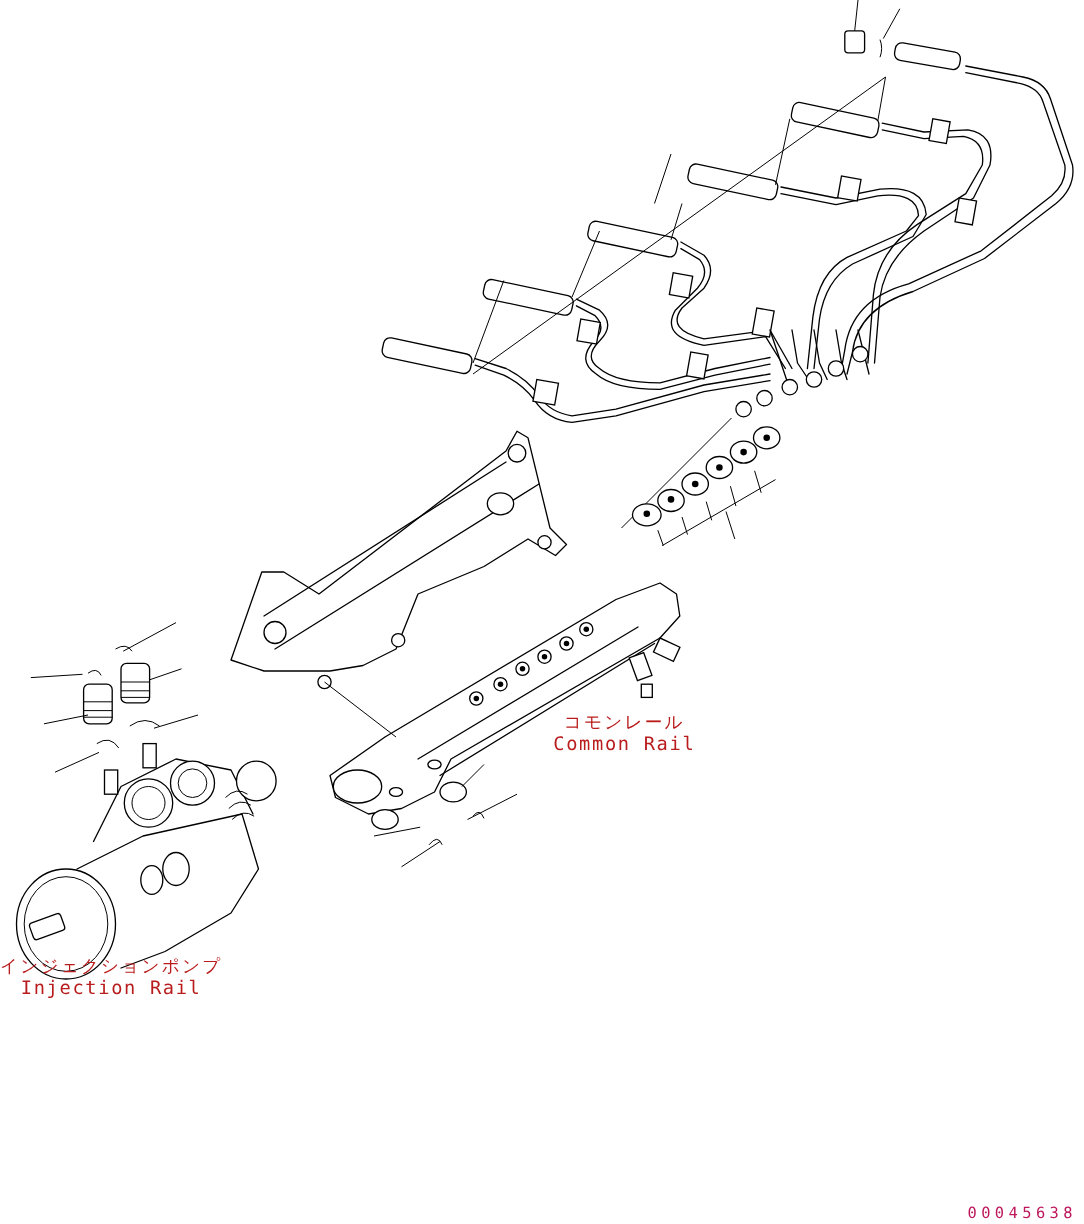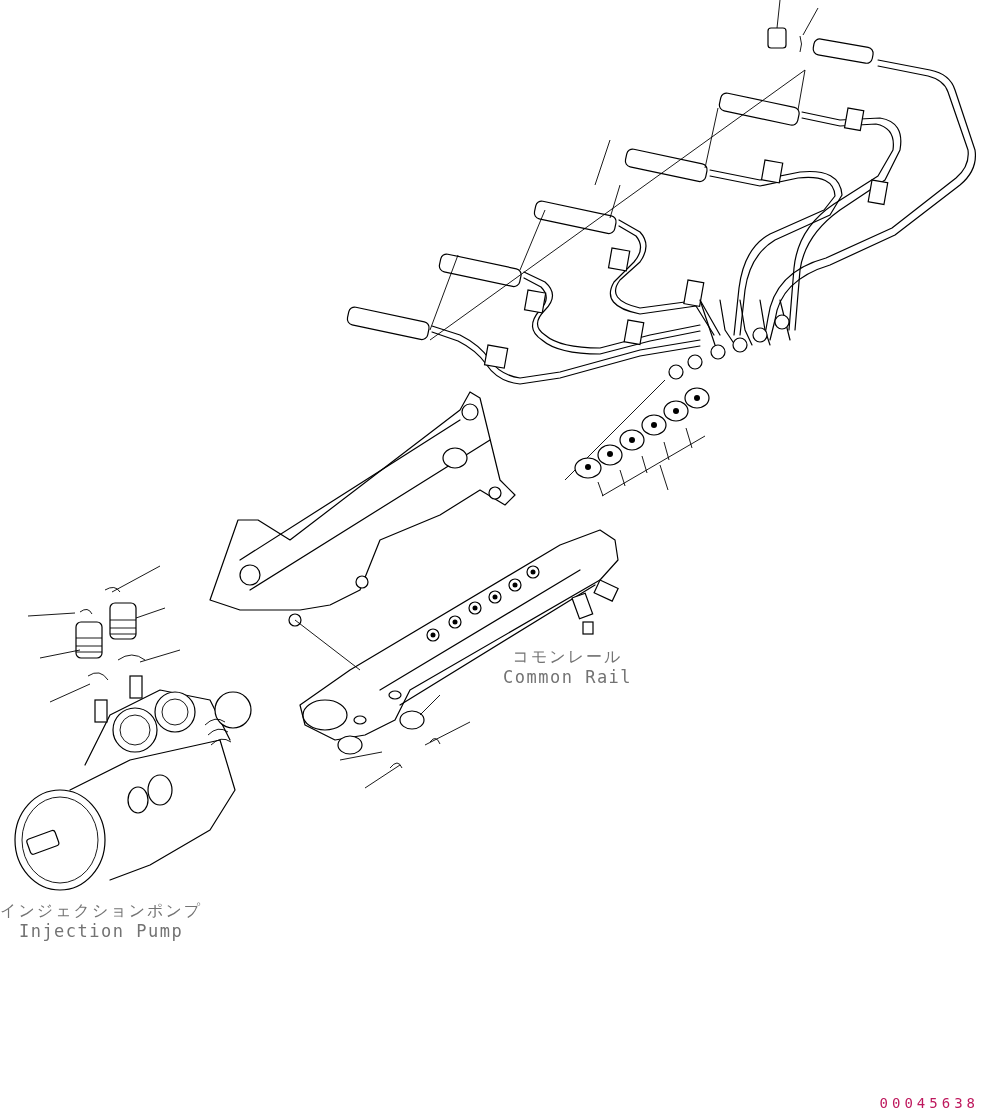--- a/index.html
+++ b/index.html
@@ -2,25 +2,25 @@
 <html><head>
 <meta charset="utf-8">
 <style>
   html, body { margin: 0; padding: 0; background: #ffffff; }
   body { width: 985px; height: 1113px; position: relative; overflow: hidden;
          font-family: "DejaVu Sans Mono", monospace; }
   svg.drawing { position: absolute; left: 0; top: 0; }
   .ln { fill: none; stroke: #000; stroke-width: 1.2; stroke-linejoin: round; stroke-linecap: round; }
   .thin { fill: none; stroke: #000; stroke-width: 0.9; }
   .wf { fill: #fff; stroke: #000; stroke-width: 1.2; }
-  .label { position: absolute; color: #737373; text-align: center; white-space: nowrap;
+  .label { position: absolute; color: #b91c1c; text-align: center; white-space: nowrap;
            font-family: "DejaVu Sans Mono", monospace; font-size: 17px; letter-spacing: 1.5px; line-height: 21px; }
   .label .jp { font-family: "DejaVu Sans", sans-serif; font-size: 16px; letter-spacing: 2px; }
   #rail-label { left: 503px; top: 646px; }
-  #pump-label { left: 0px; top: 900px; }
+  #pump-label { left: 0px; top: 868px; }
   #drawing-number { position: absolute; right: 6px; bottom: 2px; font-size: 14px; letter-spacing: 4px; color: #be185d;
                     font-family: "DejaVu Sans Mono", monospace; }
 </style>
 </head>
 <body>
 
 <svg class="drawing" width="985" height="1113" viewBox="0 0 985 1113">
 
   <g>
 
@@ -161,16 +161,16 @@
   </g>
 </svg>
 
 <div class="label" id="rail-label">
   <div class="jp">コモンレール</div>
   <div>Common Rail</div>
 </div>
 
 <div class="label" id="pump-label">
   <div class="jp">インジェクションポンプ</div>
-  <div>Injection Pump</div>
+  <div>Injection Rail</div>
 </div>
 
 <div id="drawing-number">00045638</div>
 
 </body></html>

